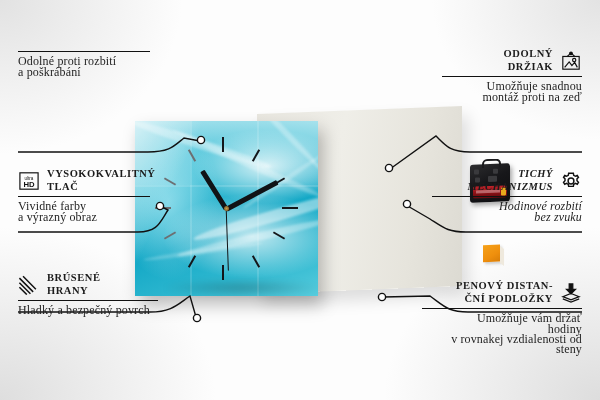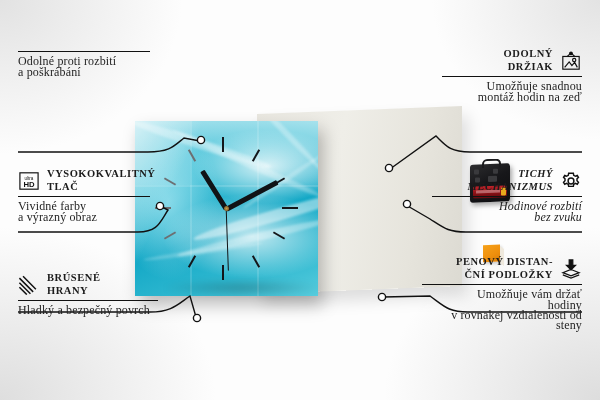--- a/index.html
+++ b/index.html
@@ -241,21 +241,21 @@
           <path d="M12,2 L8,6 M12,2 L16,6"></path>
               <circle cx="12" cy="2.5" r="1.4" fill="#111"></circle>
           <path d="M5,18 L10,12 L13,16 L16,12.5 L19,18"></path>
           <circle cx="15.5" cy="10" r="1.8"></circle>
         </g>
           </svg>
       </span>
     </div>
     <div class="rule"></div>
     <div class="desc">Umožňuje snadnou</div>
-    <div class="desc">montáž hodin na zeď</div>
+    <div class="desc">montáž proti na zeď</div>
   </div>
 
   <div class="callout right" style="right:18px;top:168px;width:150px;font-style:italic;">
     <div class="head">
       <div>
         <div class="title">TICHÝ</div>
         <div class="title">MECHANIZMUS</div>
       </div>
       <span class="ico">
         <svg viewBox="0 0 24 22">
@@ -264,21 +264,21 @@
           <circle cx="12" cy="11" r="3.2"></circle>
         </g>
           </svg>
       </span>
     </div>
     <div class="rule"></div>
     <div class="desc">Hodinové rozbití</div>
     <div class="desc">bez zvuku</div>
   </div>
 
-  <div class="callout right" style="right:18px;top:256px;width:160px;">
+  <div class="callout right" style="right:18px;top:280px;width:160px;">
     <div class="head">
       <div>
         <div class="title">PENOVÝ DISTAN-</div>
         <div class="title">ČNÍ PODLOŽKY</div>
       </div>
       <span class="ico">
         <svg viewBox="0 0 24 22">
             <g fill="none" stroke="#111" stroke-width="1.3">
           <path d="M10,1 L14,1 L14,7 L17,7 L12,12 L7,7 L10,7 Z" fill="#111"></path>
           <path d="M12,11.5 L21,15 L12,18.5 L3,15 Z"></path>

